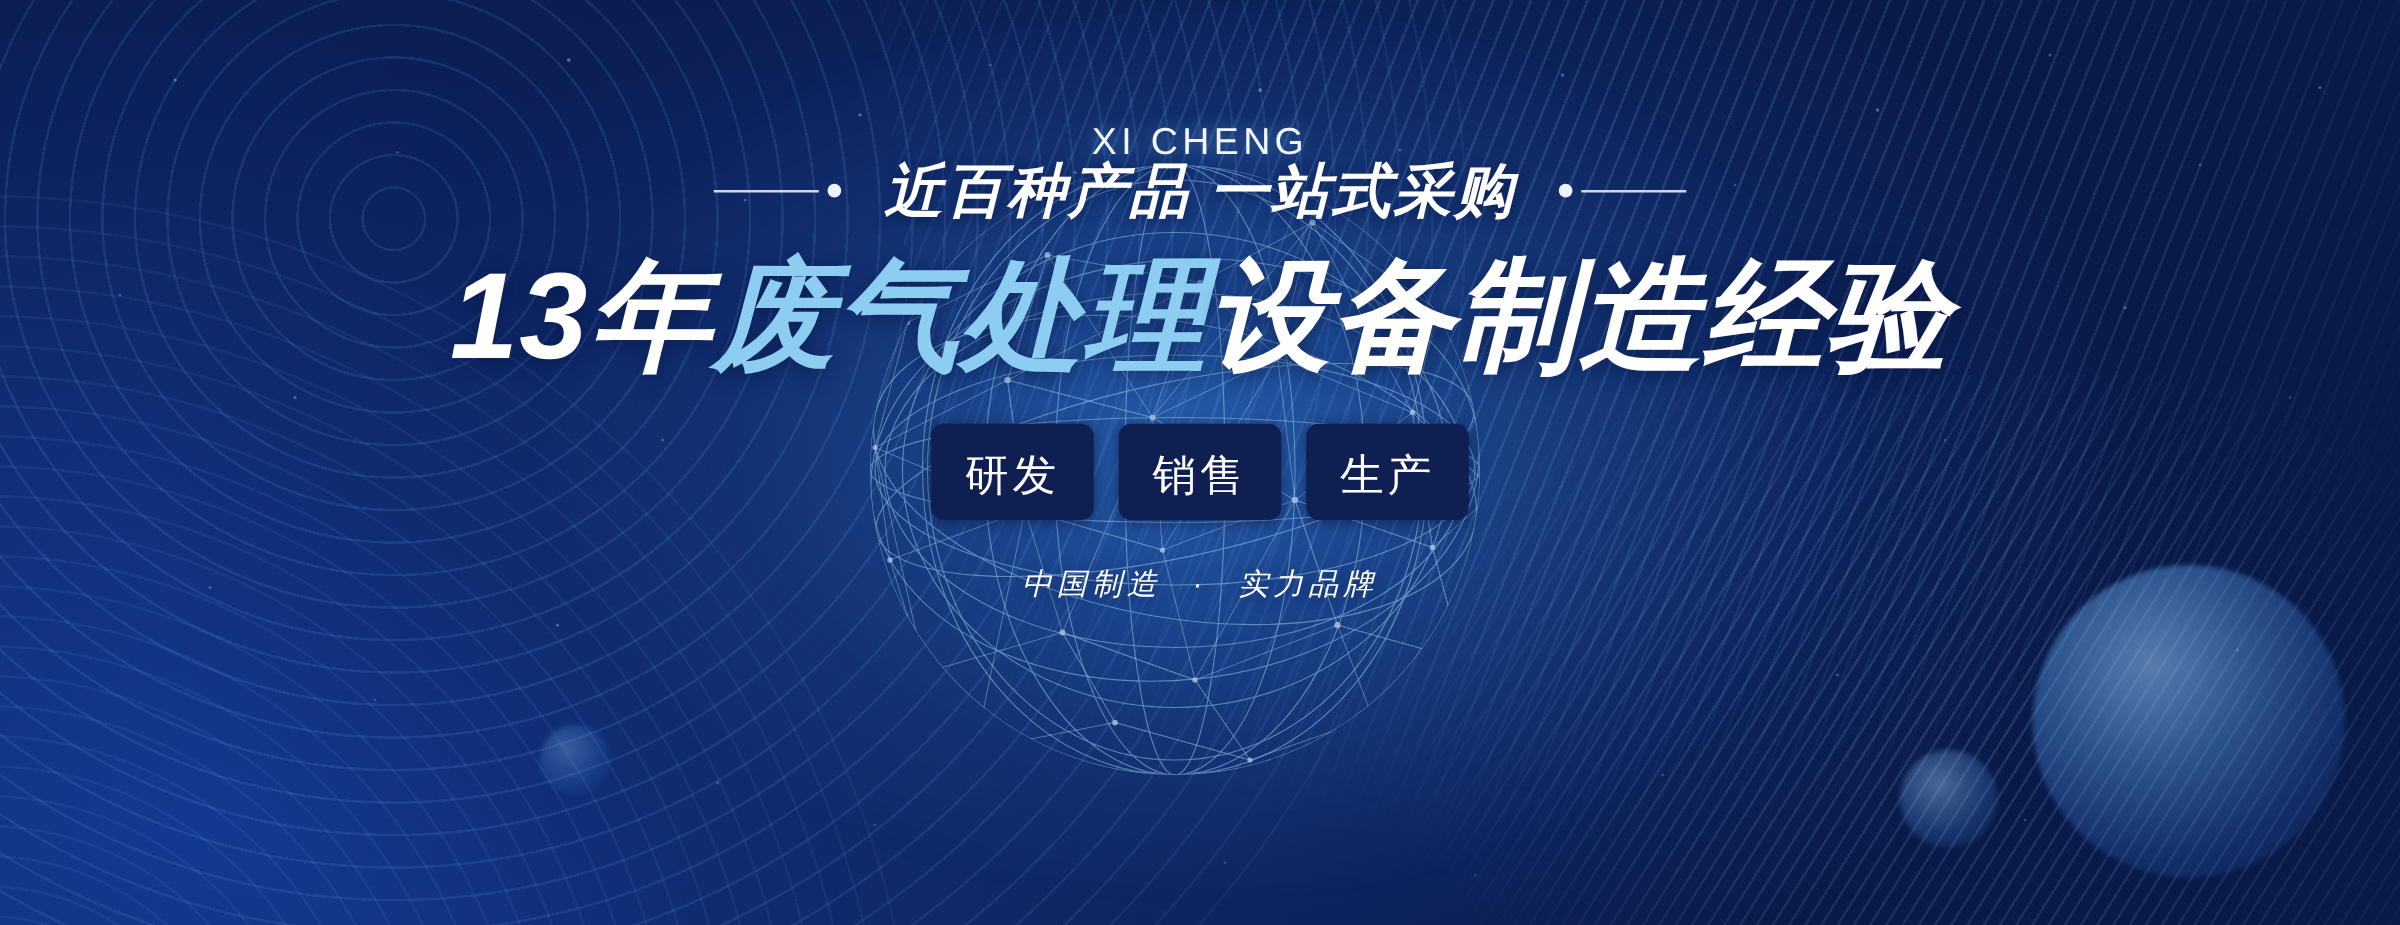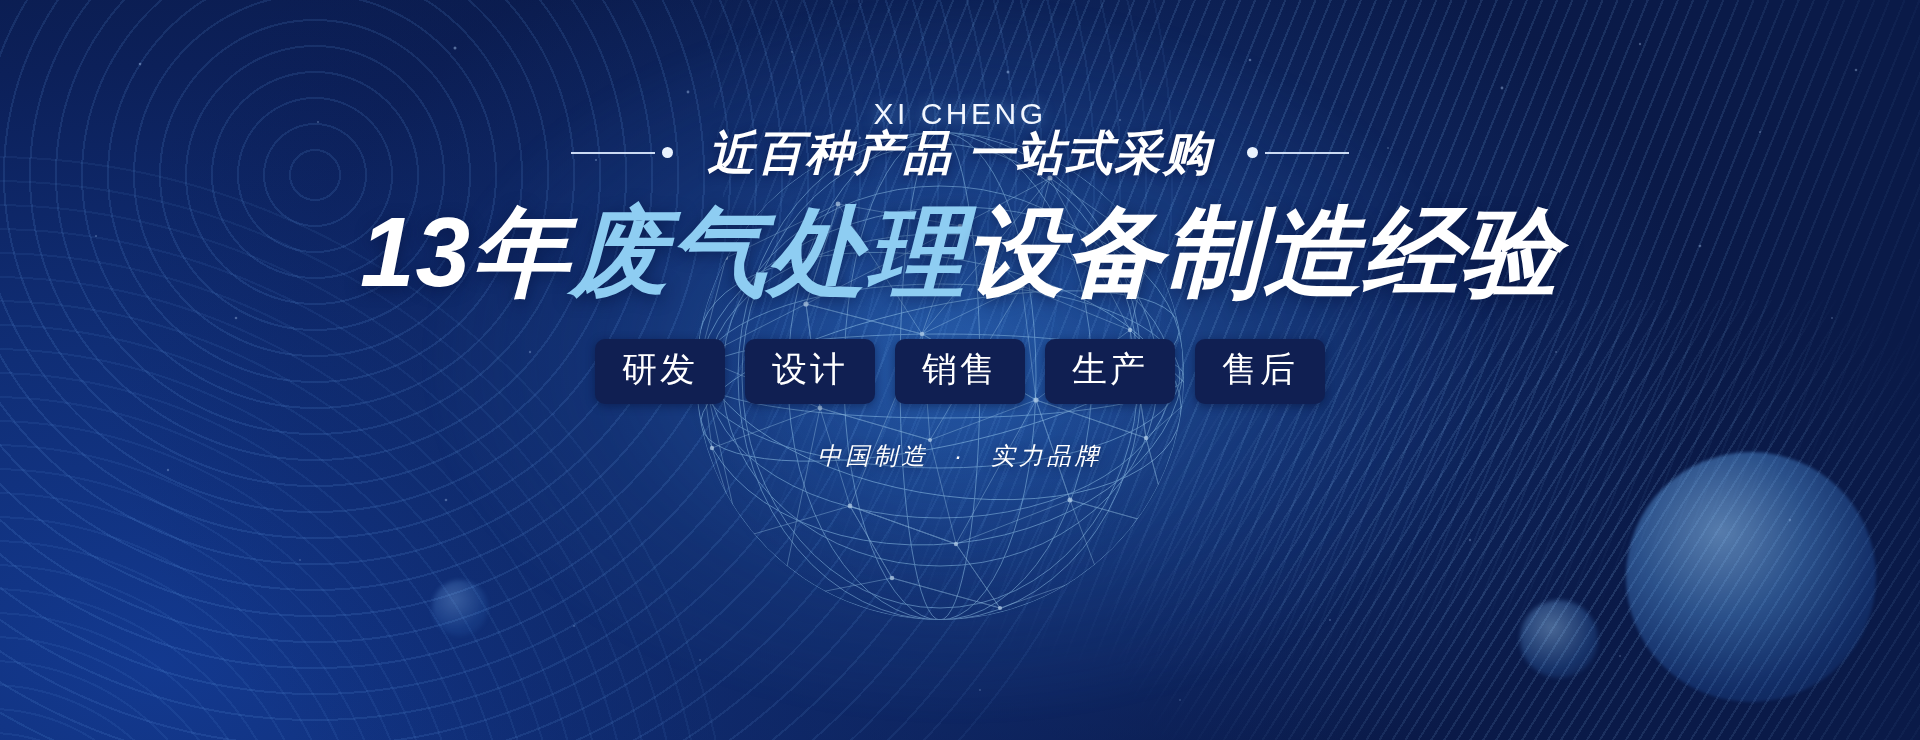--- a/index.html
+++ b/index.html
@@ -217,21 +217,21 @@
     display: flex;
     gap: 20px;
     justify-content: center;
   }
   .tag {
     background: #101f52;
     color: #ffffff;
     font-size: 35px;
     font-weight: 400;
     line-height: 1;
-    padding: 12px 27px 18px;
+    padding: 24px 27px 18px;
     border-radius: 10px;
     letter-spacing: 3px;
     box-shadow: 0 2px 10px rgba(4,14,48,.45);
   }
 
   .bottom-line {
     margin-top: 40px;
     font-size: 24px;
     color: #ffffff;
     letter-spacing: 4px;
@@ -399,24 +399,22 @@
       </span>
     </div>
 
     <div class="headline">
       <span>13年</span><span class="hl">废气处理</span><span>设备制造经验</span>
     </div>
 
 
     <div class="tags">
       <span class="tag">研发</span>
-      <span class="tag">设计</span>
       <span class="tag">销售</span>
       <span class="tag">生产</span>
-      <span class="tag">售后</span>
     </div>
 
     <div class="bottom-line">
       <span>中国制造</span>
       <span class="sep">·</span>
       <span>实力品牌</span>
     </div>
 
   </div>
 </div>

